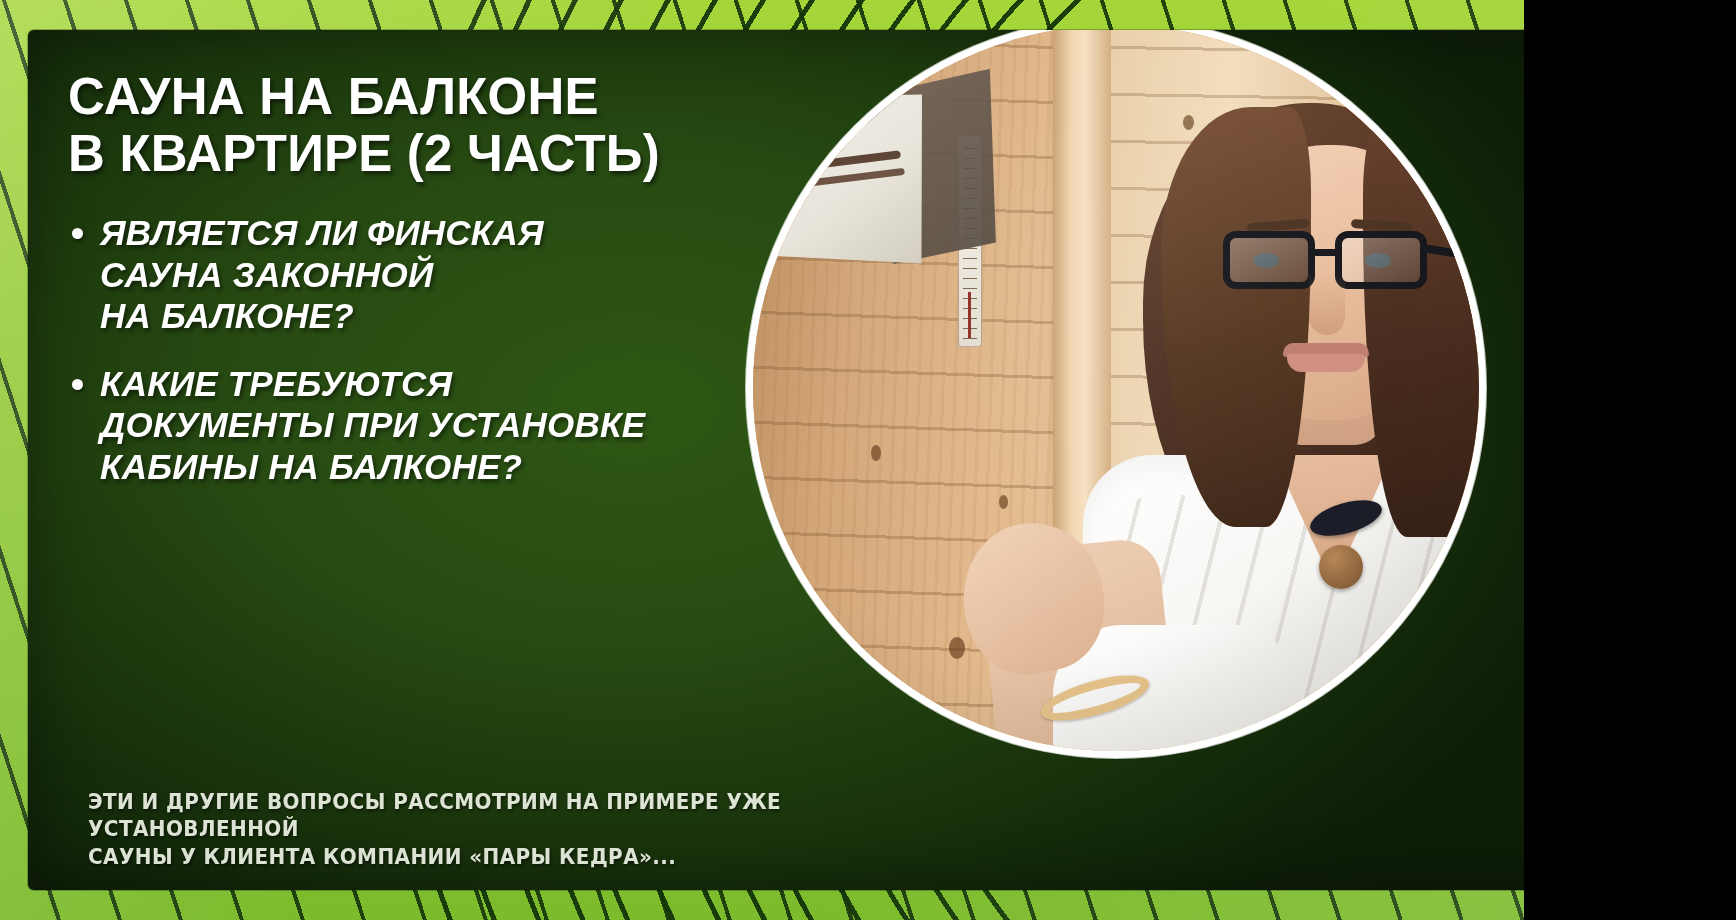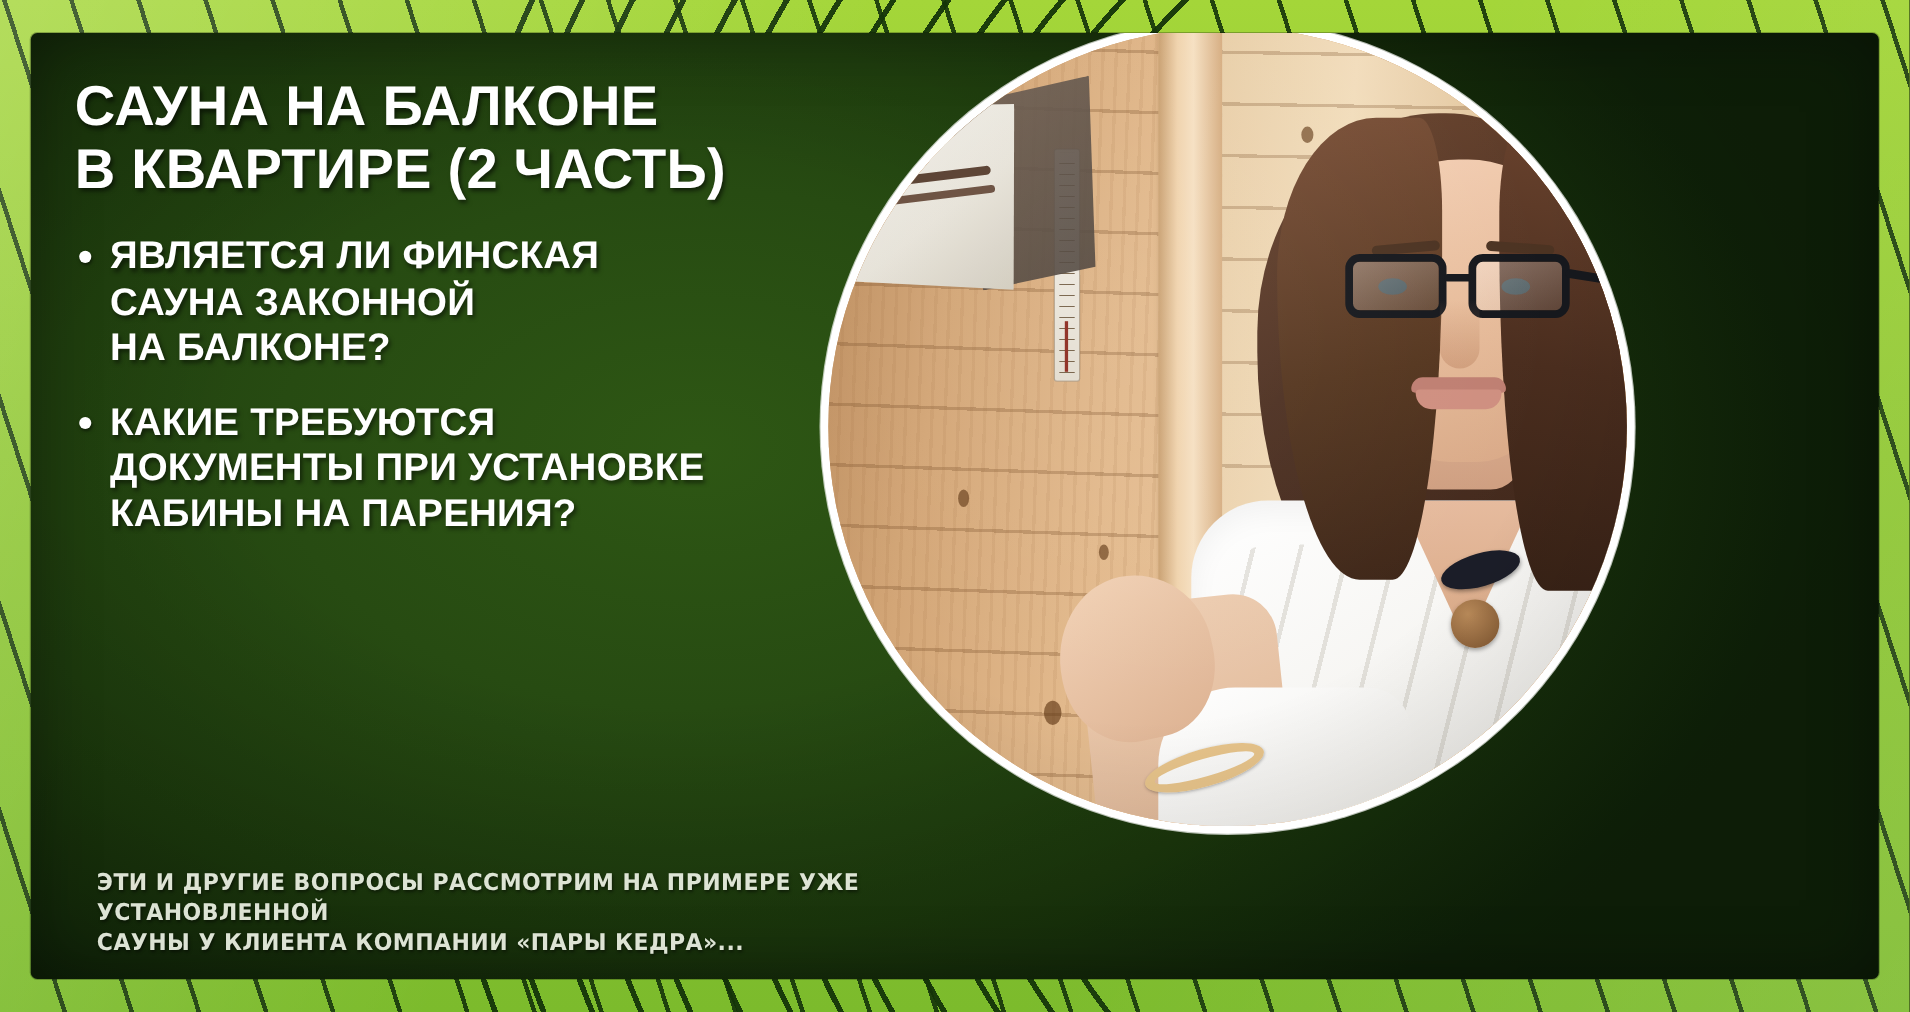--- a/index.html
+++ b/index.html
@@ -1,20 +1,20 @@
 <!DOCTYPE html>
 <html><head>
 <meta charset="utf-8">
 <style>
   html,body{margin:0;padding:0;background:#000;}
   body{font-family:"Liberation Sans", sans-serif;}
 
   .canvas{
     position:relative;
-    width:1736px;height:920px;
+    width:1524px;height:920px;
     overflow:hidden;
     background:#8cc63f;
   }
 
   
   .frame-bg{
     position:absolute;inset:0;
     background:linear-gradient(180deg,#a4d639 0%,#8fc732 45%,#7cbb2c 100%);
   }
   
@@ -291,21 +291,21 @@
   .title{
     color:#ffffff;
     font-size:51px;
     line-height:1.12;
     font-weight:700;
     letter-spacing:.2px;
     text-shadow:2px 3px 4px rgba(0,0,0,.55);
     margin:0 0 30px 0;
     white-space:pre-line;
   }
-  .bullets{list-style:none;margin:0;padding:0;}
+  .bullets{list-style:none;margin:0;padding:0;font-style:italic;}
   .bullets li{
     position:relative;
     color:#fff;
     font-size:35px;
     line-height:1.18;
     font-weight:600;
     letter-spacing:.2px;
     text-shadow:2px 3px 4px rgba(0,0,0,.5);
     padding-left:32px;
     margin-bottom:27px;
@@ -412,21 +412,21 @@
 
     <div class="copy">
       <h1 class="title">САУНА НА БАЛКОНЕ
 В КВАРТИРЕ (2 ЧАСТЬ)</h1>
       <ul class="bullets">
         <li>ЯВЛЯЕТСЯ ЛИ ФИНСКАЯ
 САУНА ЗАКОННОЙ
 НА БАЛКОНЕ?</li>
         <li>КАКИЕ ТРЕБУЮТСЯ
 ДОКУМЕНТЫ ПРИ УСТАНОВКЕ
-КАБИНЫ НА ПАРЕНИЯ?</li>
+КАБИНЫ НА БАЛКОНЕ?</li>
       </ul>
     </div>
 
     <div class="footnote">ЭТИ И ДРУГИЕ ВОПРОСЫ РАССМОТРИМ НА ПРИМЕРЕ УЖЕ УСТАНОВЛЕННОЙ
 САУНЫ У КЛИЕНТА КОМПАНИИ «ПАРЫ КЕДРА»...</div>
 
   </div>
 </div>
 
 </body></html>

